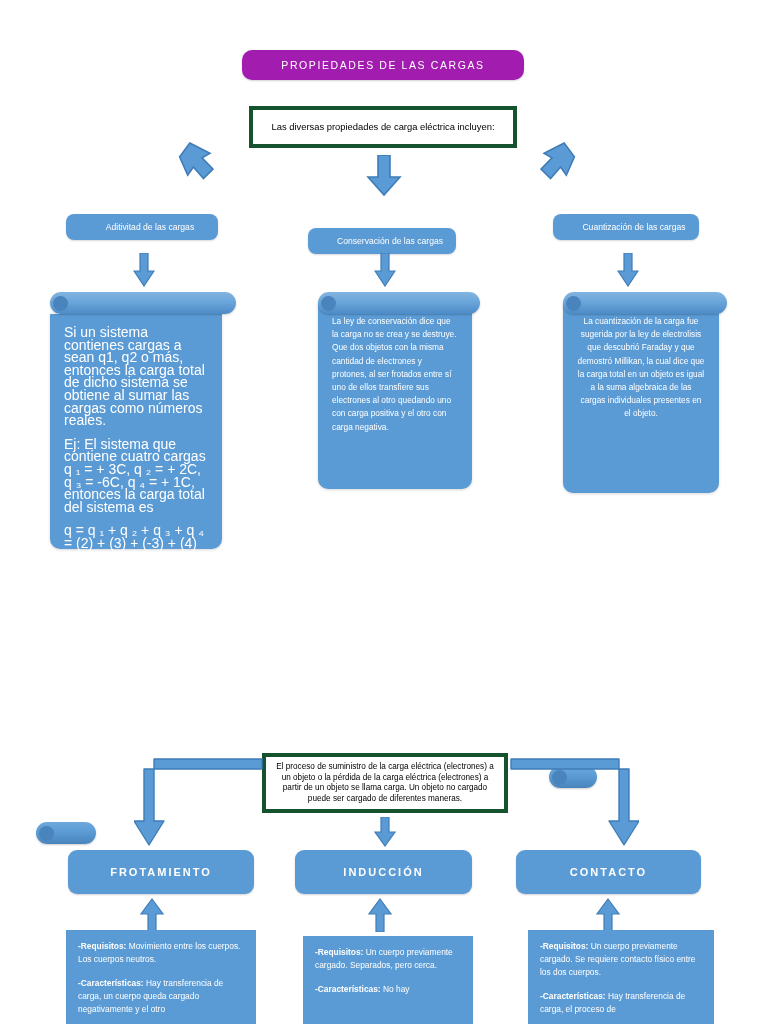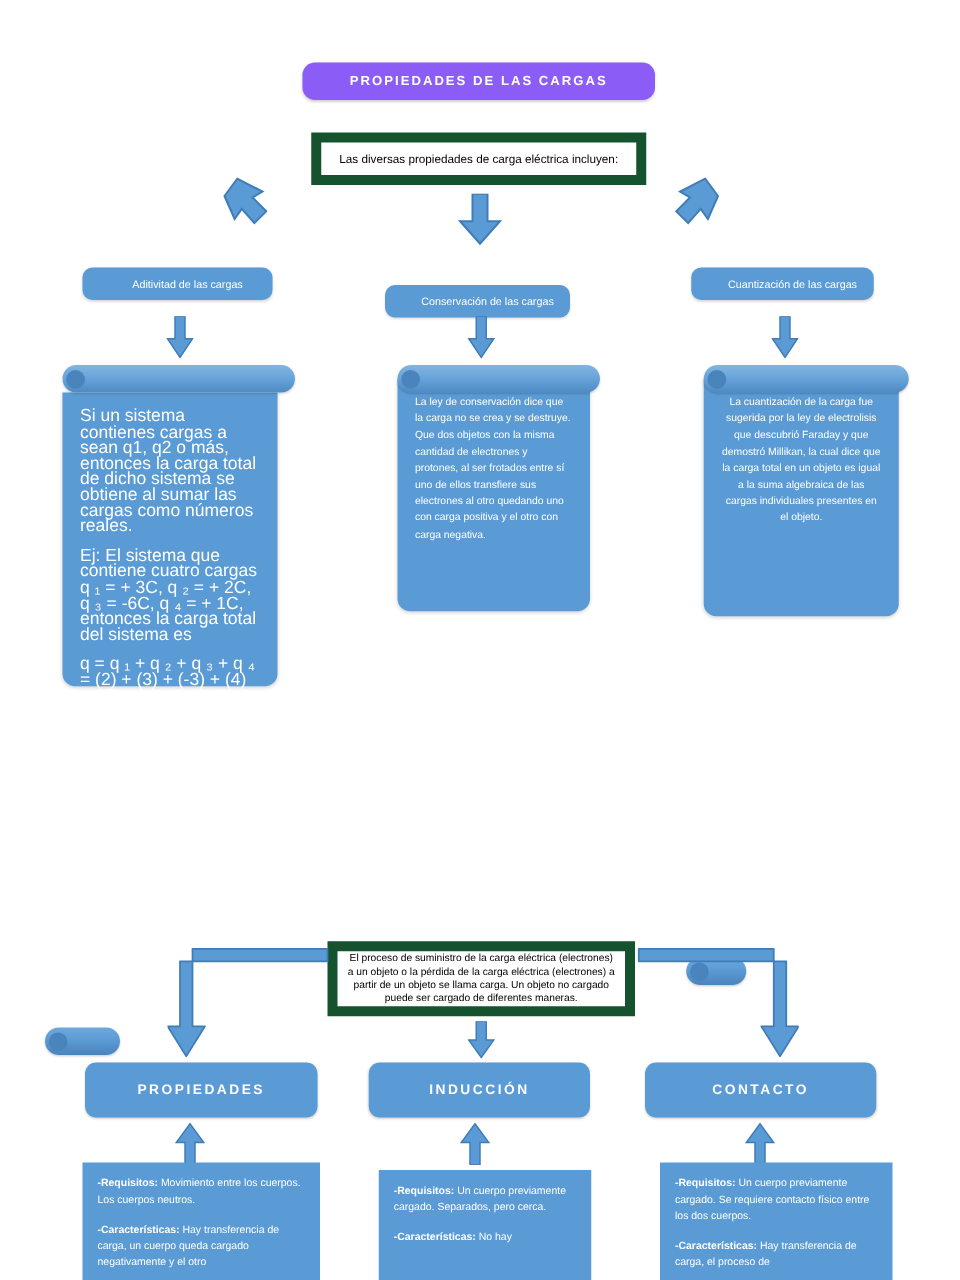--- a/index.html
+++ b/index.html
@@ -7,44 +7,44 @@
     width: 768px; height: 1024px;
     background: #ffffff;
     font-family: "Liberation Sans", sans-serif;
     overflow: hidden;
   }
   #canvas { position: relative; width: 768px; height: 1024px; }
 
   
   .pill {
     position: absolute;
-    background: #8b5cf6;
+    background: #a21caf;
     border-radius: 10px;
     color: #ffffff;
     display: flex; align-items: center; justify-content: center;
     text-align: right;
     letter-spacing: 1.6px;
-    font-weight: bold;
+    font-weight: normal;
     box-shadow: 0 1px 2px rgba(0,0,0,0.18);
   }
 
   #title-propiedades {
     left: 242px; top: 50px; width: 282px; height: 30px;
     font-size: 10.5px;
   }
   #title-metodos {
     left: 291px; top: 655px; width: 184px; height: 44px;
     font-size: 12px; line-height: 17px; letter-spacing: 2px;
   }
 
   
   .wbox {
     position: absolute;
     background: #ffffff;
-    border: 8px solid #14532d;
+    border: 4px solid #14532d;
     color: #000000;
     display: flex; align-items: center; justify-content: center;
     text-align: center;
     padding: 5px 8px;
   }
   #intro-box {
     left: 249px; top: 106px; width: 268px; height: 42px;
     font-size: 9.4px; line-height: 12px;
   }
   #proceso-box {
@@ -252,21 +252,21 @@
       <path d="M2,4 L110,4 L110,66 L100,66 L115,90 L130,66 L120,66 L120,14 L2,14 Z" fill="#5B9BD5" stroke="#3F7CB8" stroke-width="1.4" stroke-linejoin="round"></path>
     </svg>
   </div>
 
   <div class="arrow" id="arr-proc-mid">
     <svg width="22" height="30" viewBox="0 0 22 30">
       <polygon points="7,0 15,0 15,15 21,15 11,29 1,15 7,15" fill="#5B9BD5" stroke="#3F7CB8" stroke-width="1.2"></polygon>
     </svg>
   </div>
 
-  <div class="method" id="method-0">PROPIEDADES</div>
+  <div class="method" id="method-0">FROTAMIENTO</div>
   <div class="method" id="method-1">INDUCCIÓN</div>
   <div class="method" id="method-2">CONTACTO</div>
 
   <div class="arrow" id="arr-up-0">
     <svg width="24" height="34" viewBox="0 0 24 34">
       <polygon points="12,1 23,16 16,16 16,34 8,34 8,16 1,16" fill="#5B9BD5" stroke="#3F7CB8" stroke-width="1.2"></polygon>
     </svg>
   </div>
   <div class="arrow" id="arr-up-1">
     <svg width="24" height="34" viewBox="0 0 24 34">

